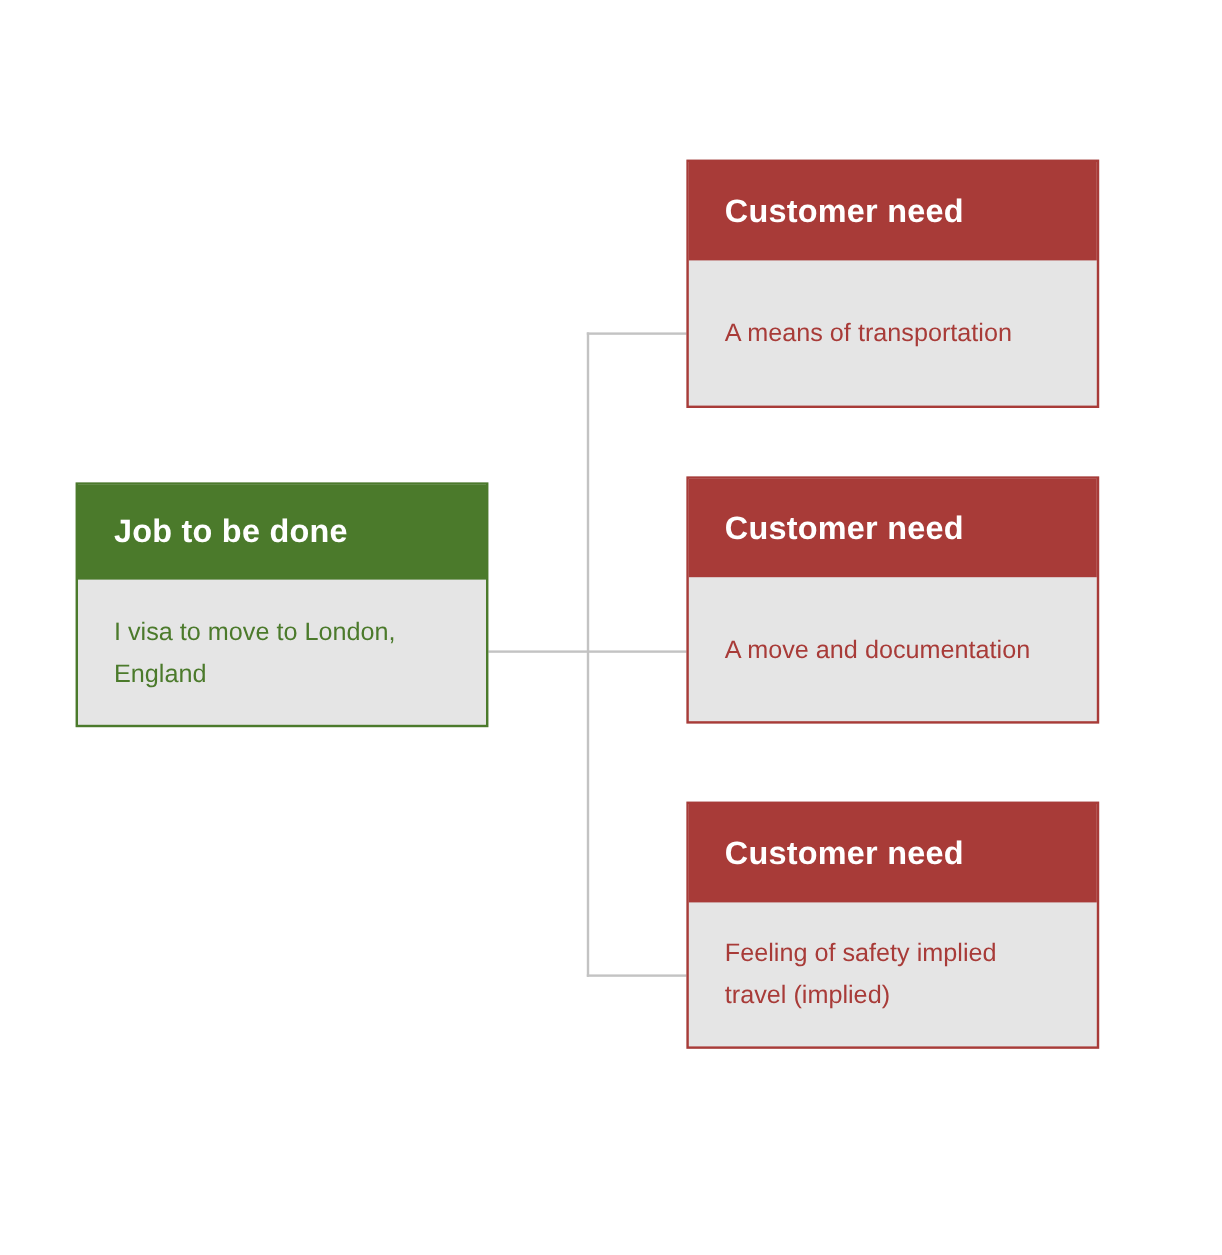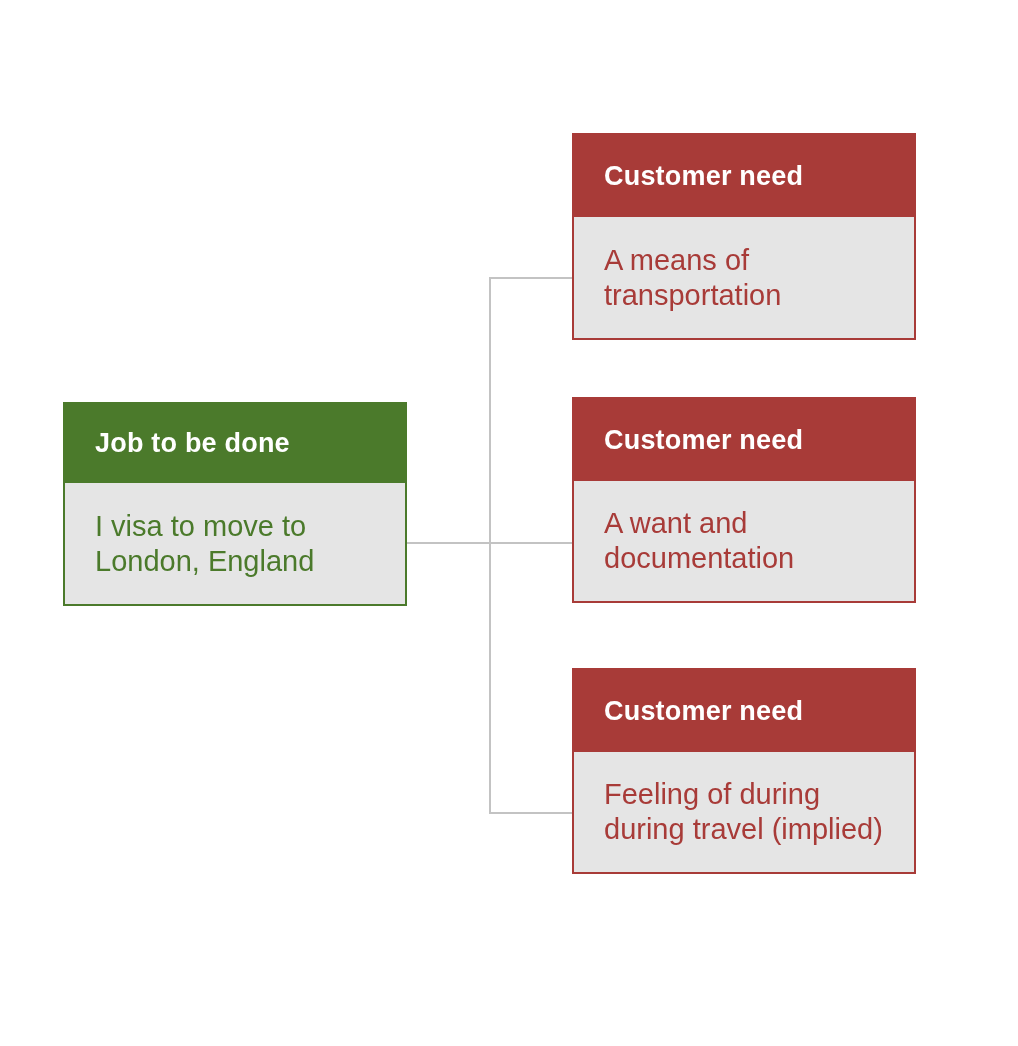--- a/index.html
+++ b/index.html
@@ -38,21 +38,21 @@
     letter-spacing: 0.2px;
     color: #ffffff;
   }
   .node.green .node-header { background: var(--green, #4b7a2b); height: 79px; text-align: right; }
   .node.red   .node-header { background: var(--red, #a83b38); height: 82px; }
   .node-body {
     flex: 1 1 auto;
     display: flex;
     align-items: center;
     padding: 0 30px;
-    font-size: 29px;
+    font-size: 21px;
     line-height: 35px;
   }
   .node.green .node-body { color: var(--green, #4b7a2b); }
   .node.red   .node-body { color: var(--red, #a83b38); }
 
   
   #job-node   { left: 63px;  top: 402px; width: 344px; height: 204px; }
   #need-node-1{ left: 572px; top: 133px; width: 344px; height: 207px; }
   #need-node-2{ left: 572px; top: 397px; width: 344px; height: 206px; }
   #need-node-3{ left: 572px; top: 668px; width: 344px; height: 206px; }
@@ -88,26 +88,26 @@
     <div class="node-body">
       <span>A means of transportation</span>
     </div>
   </div>
 
   <div class="node red" id="need-node-2">
     <div class="node-header">
       <span>Customer need</span>
     </div>
     <div class="node-body">
-      <span>A want and documentation</span>
+      <span>A move and documentation</span>
     </div>
   </div>
 
   <div class="node red" id="need-node-3">
     <div class="node-header">
       <span>Customer need</span>
     </div>
     <div class="node-body">
-      <span>Feeling of during during travel (implied)</span>
+      <span>Feeling of safety implied travel (implied)</span>
     </div>
   </div>
 
 </div>
 
 </body></html>

